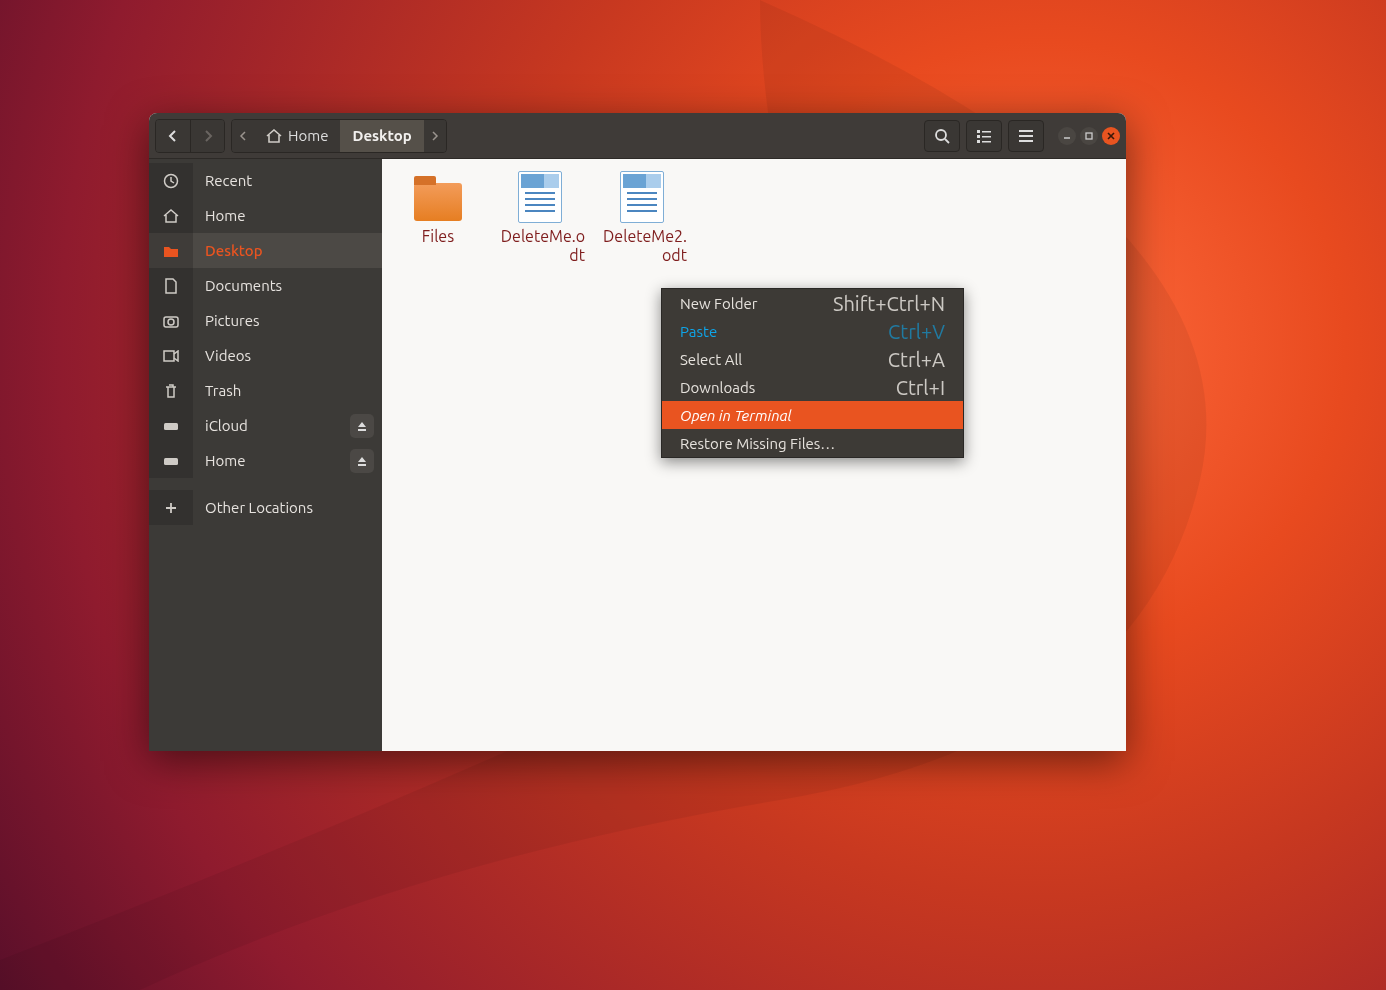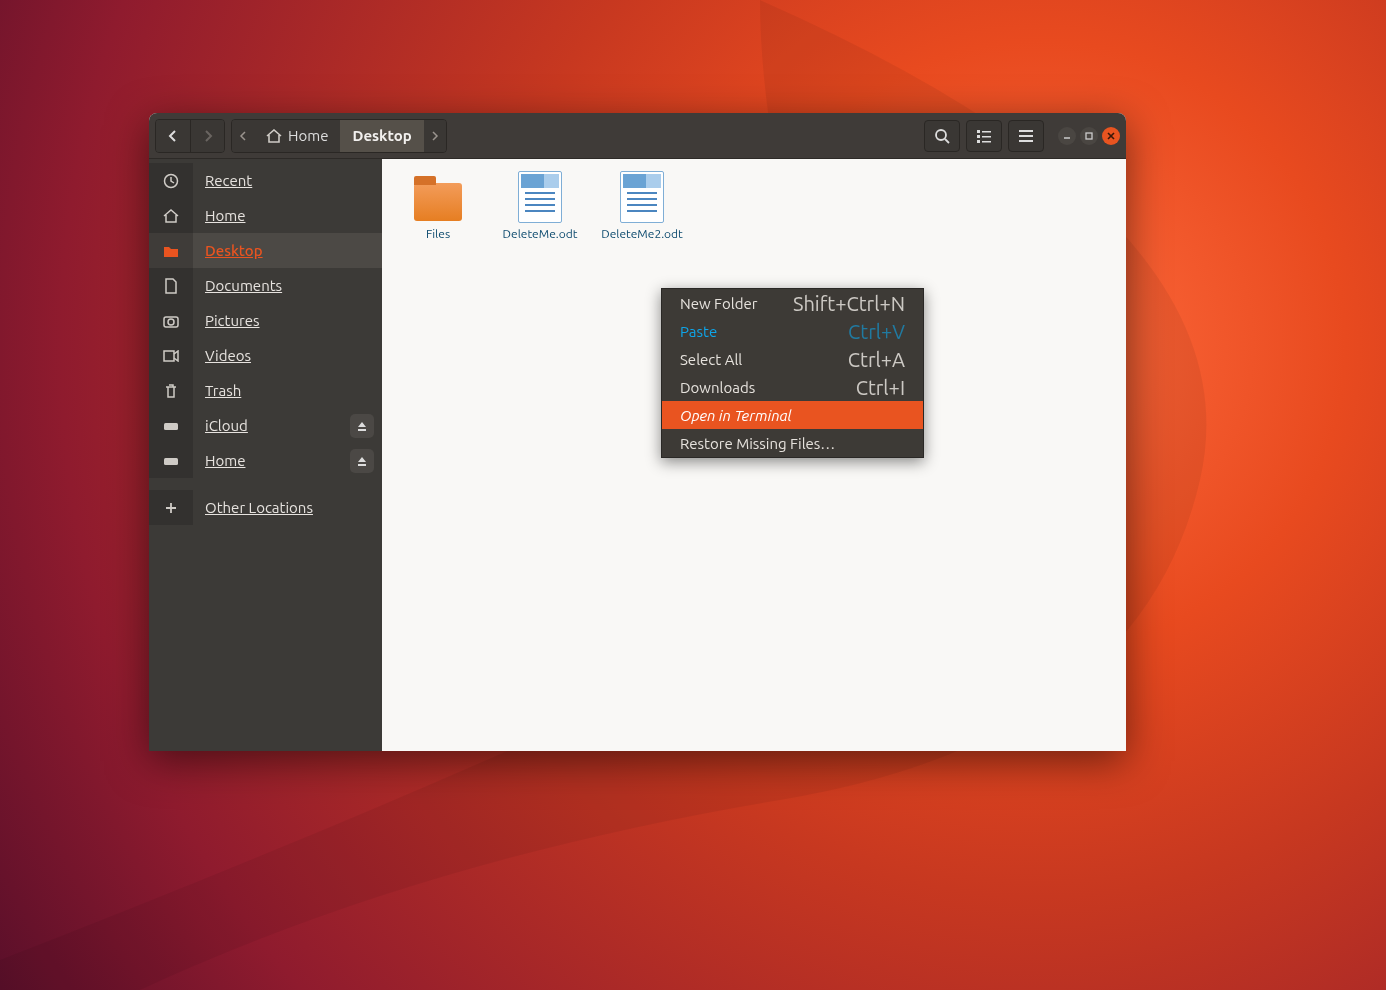--- a/index.html
+++ b/index.html
@@ -126,21 +126,21 @@
     display: flex;
     align-items: center;
     justify-content: center;
     background: #33312f;
     height: 100%;
     color: #d5d1cd;
   }
   .side-row.active { background: #4c4945; }
   .side-row.active .icon-slot { background: #3f3c39; color: #e95420; }
   .side-row.active .side-label { color: #e95420; font-weight: 500; }
-  .side-label { padding-left: 12px; text-decoration: underline; }
+  .side-label { padding-left: 12px; }
   .eject {
     position: absolute;
     right: 8px;
     width: 24px; height: 24px;
     background: #4b4845;
     border-radius: 5px;
     display: flex; align-items: center; justify-content: center;
     color: #ddd;
   }
   .side-sep { height: 12px; }
@@ -155,22 +155,22 @@
   }
   .file-item {
     width: 92px;
     display: flex;
     flex-direction: column;
     align-items: center;
     gap: 4px;
   }
   .file-icon { width: 52px; height: 52px; display: flex; align-items: center; justify-content: center; }
   .file-label {
-    font-size: 12px;
-    color: #0c4a6e;
+    font-size: 16px;
+    color: #7f1d1d;
     text-align: right;
     line-height: 1.2;
     max-width: 90px;
     word-break: break-word;
   }
   .folder-icon {
     width: 48px; height: 38px;
     background: linear-gradient(#f39c5a,#e67e22);
     border-radius: 3px;
     position: relative;
@@ -201,21 +201,21 @@
   .doc-icon::after {
     content: "";
     position: absolute;
     top: 20px; left: 6px; right: 6px; bottom: 6px;
     background: repeating-linear-gradient(#4b86c0 0 2px, transparent 2px 6px);
   }
   .context-menu {
     position: absolute;
     left: 661px;
     top: 288px;
-    width: 263px;
+    width: 303px;
     background: #3d3a36;
     border: 1px solid #2a2826;
     box-shadow: 0 4px 14px rgba(0,0,0,0.45);
     padding: 0;
     font-size: 15px;
   }
   .ctx-item {
     display: flex;
     align-items: center;
     height: 28px;

